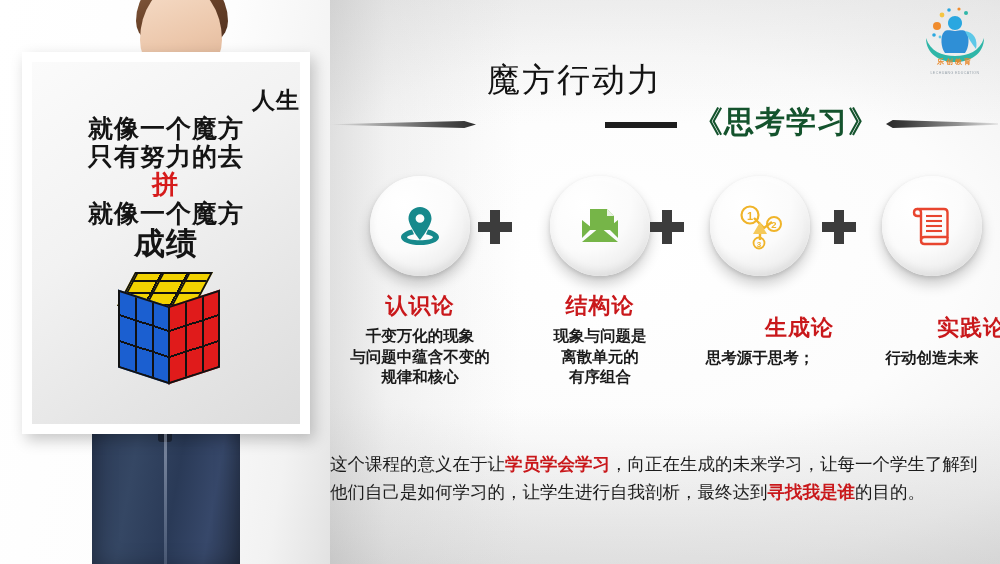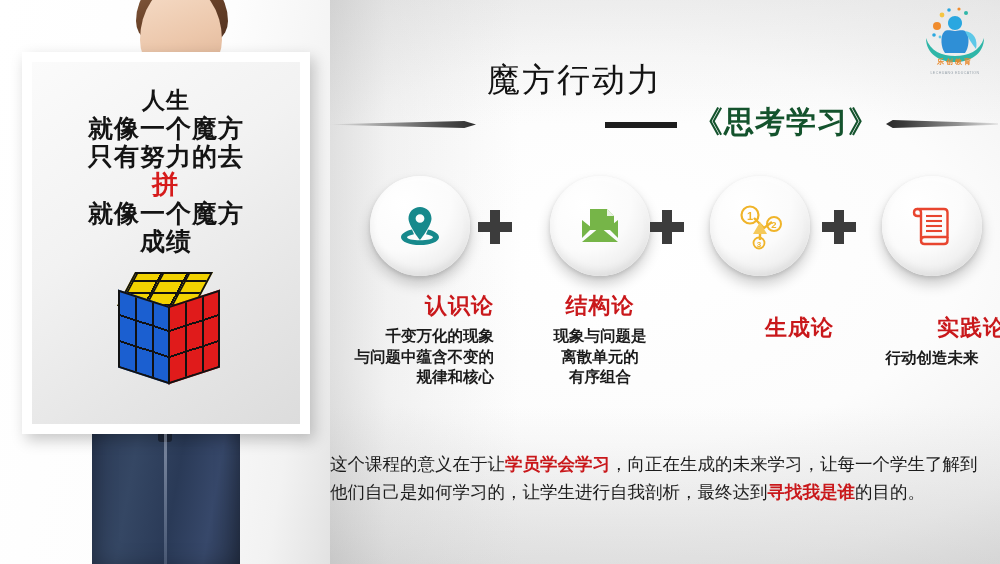--- a/index.html
+++ b/index.html
@@ -128,26 +128,26 @@
     position: absolute;
     left: 0; top: 26px;
     width: 268px;
     text-align: center;
     color: #141414;
     font-weight: bold;
     line-height: 1.12;
     letter-spacing: 1px;
   }
   .pl { display: block; }
-  .pl-1 { font-size: 23px; }
+  .pl-1 { font-size: 23px; text-align: right; }
   .pl-2 { font-size: 25px; }
   .pl-3 { font-size: 25px; }
   .pl-4 { font-size: 26px; color: #d61b1b; letter-spacing: 2px; }
   .pl-5 { font-size: 25px; }
-  .pl-6 { font-size: 25px; }
+  .pl-6 { font-size: 31px; }
 
   
   .cube {
     position: absolute;
     left: 84px; top: 210px;
     width: 108px; height: 112px;
   }
   .cube-top {
     position: absolute; left: 10px; top: 0;
     width: 78px; height: 34px;
@@ -269,21 +269,21 @@
     position: absolute;
     left: 330px; top: 176px;
     width: 670px; height: 230px;
   }
   .pillar {
     position: absolute;
     top: 0;
     width: 148px;
     text-align: center;
   }
-  .p0 { left: 16px; text-align: right; }
+  .p0 { left: 16px; }
   .p1 { left: 196px; }
   .p2 { left: 356px; }
   .p3 { left: 528px; }
 
   .circle {
     position: relative;
     width: 100px; height: 100px;
     margin: 0 auto;
     border-radius: 50%;
     background: radial-gradient(circle at 34% 28%, #ffffff 0%, #fbfbfb 48%, #ededed 76%, #dfdfdf 100%);
@@ -449,20 +449,21 @@
           <path d="M26 22 L33 34 L19 34 Z" fill="#f5c95a"></path>
           <circle cx="16" cy="15" r="8.5" fill="none" stroke="#f0b429" stroke-width="2.2"></circle>
           <text x="16" y="19.5" font-size="11" font-weight="bold" fill="#f0b429" text-anchor="middle" font-family="Liberation Sans, sans-serif">1</text>
           <circle cx="40" cy="24" r="7" fill="none" stroke="#f0b429" stroke-width="2"></circle>
           <text x="40" y="28" font-size="9.5" font-weight="bold" fill="#f0b429" text-anchor="middle" font-family="Liberation Sans, sans-serif">2</text>
           <circle cx="25" cy="43" r="5.5" fill="none" stroke="#f0b429" stroke-width="1.8"></circle>
           <text x="25" y="46.5" font-size="8" font-weight="bold" fill="#f0b429" text-anchor="middle" font-family="Liberation Sans, sans-serif">3</text>
         </svg>
       </div>
       <div class="p-title">生成论</div>
+      <div class="p-desc">思考源于思考；</div>
     </div>
 
     <div class="plus x2"></div>
 
     <div class="pillar p3">
       <div class="circle">
         <svg width="50" height="50" viewBox="0 0 50 50">
           <path d="M13 8 L37 8 C39 8 40.5 9.5 40.5 11.5 L40.5 36 L17.5 36 C15.5 36 14 37.5 14 39.5 L14 11.5 C14 9.5 12.5 8 10.5 8 C12 8 13 8 13 8 Z" fill="none" stroke="#e8452f" stroke-width="2.4" stroke-linejoin="round"></path>
           <path d="M10.5 8 C8.5 8 7 9.5 7 11.5 C7 13.5 8.5 15 10.5 15 L14 15" fill="none" stroke="#e8452f" stroke-width="2.4" stroke-linejoin="round"></path>
           <path d="M14 39.5 C14 41.5 15.5 43 17.5 43 L37 43 C39 43 40.5 41.5 40.5 39.5 L40.5 36" fill="none" stroke="#e8452f" stroke-width="2.4" stroke-linejoin="round"></path>

